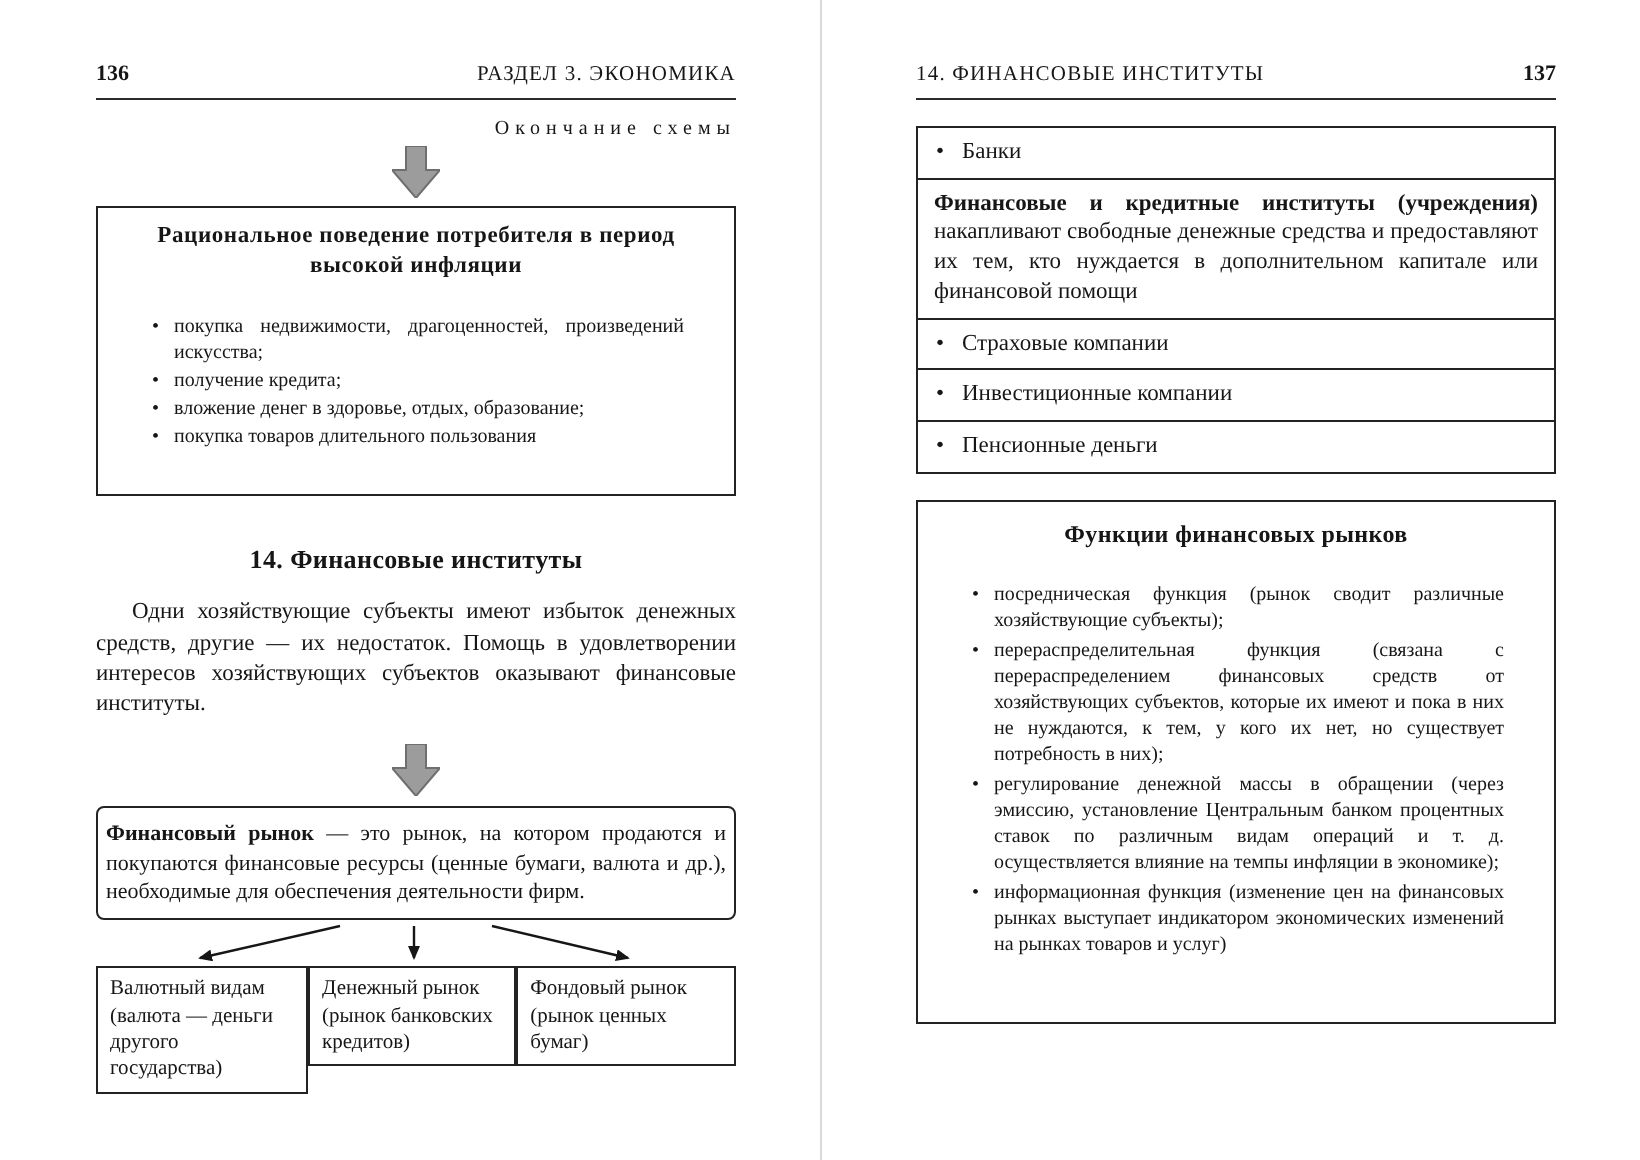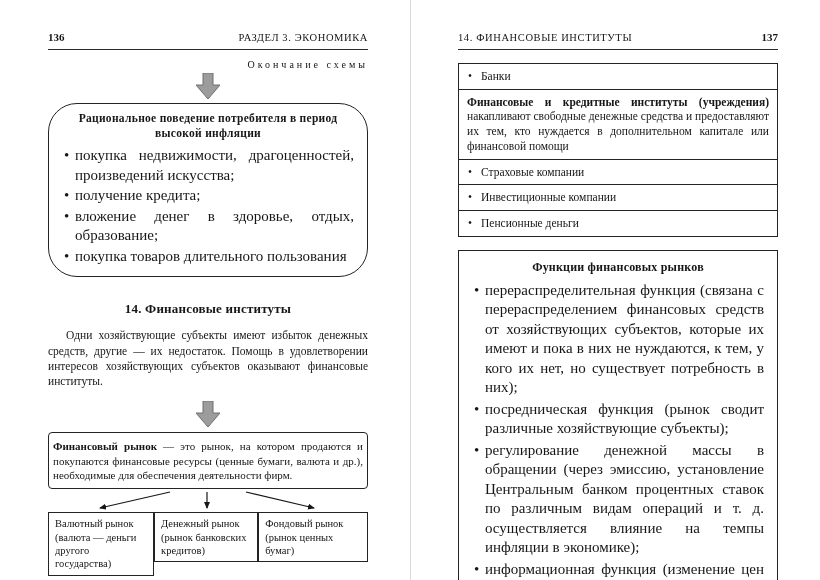--- a/index.html
+++ b/index.html
@@ -23,27 +23,27 @@
   .pnum { font-weight:bold; font-size:11px; letter-spacing:0; }
 
   .note { margin-top:9px; text-align:right; font-size:10px; letter-spacing:3px; }
 
   .arrow-wrap { text-align:center; margin-top:3px; line-height:0; }
   .arrow-wrap2 { text-align:center; margin-top:12px; line-height:0; }
   .block-arrow polygon { stroke:#6f6f6f; stroke-width:1; }
 
   .box { border:1px solid #232323; }
 
-  .consumer-box { margin-top:4px; padding:7px 9px 6px 9px;border-radius:29px; }
+  .consumer-box { margin-top:4px; padding:7px 9px 6px 9px; }
   .box-title {
     font-weight:bold; text-align:center; font-size:11.5px;
     line-height:1.32; letter-spacing:0.3px; margin-bottom:5px;
   }
 
-  ul.bullets { list-style:none; margin:4px; padding:0; font-size:15px; line-height:1.3;font-family:Liberation Serif, serif; }
+  ul.bullets { list-style:none; margin:16px; padding:0; font-size:10px; line-height:1.3;font-family:Liberation Serif, serif; }
   ul.bullets li { position:relative; padding-left:13px; text-align:justify; margin-top:1px; }
   ul.bullets li::before { content:"•"; position:absolute; left:2px; top:0; }
 
   .section-heading {
     margin:24px 0 0 0; font-size:13px; font-weight:bold;
     text-align:center; letter-spacing:0.2px;
   }
   .para {
     margin:11px 0 0 0; font-size:11.5px; line-height:1.33;
     text-align:justify; text-indent:18px;
@@ -128,21 +128,21 @@
         <marker id="ah" markerWidth="8" markerHeight="8" refX="6" refY="3" orient="auto" markerUnits="userSpaceOnUse">
           <path d="M0,0 L7,3 L0,6 Z" fill="#161616"></path>
         </marker>
       </defs>
       <line x1="122" y1="2" x2="52" y2="18" stroke="#161616" stroke-width="1.2" marker-end="url(#ah)"></line>
       <line x1="159" y1="2" x2="159" y2="18" stroke="#161616" stroke-width="1.2" marker-end="url(#ah)"></line>
       <line x1="198" y1="2" x2="266" y2="18" stroke="#161616" stroke-width="1.2" marker-end="url(#ah)"></line>
     </svg>
 
     <div class="markets-row">
-      <div class="market-cell w1">Валютный рынок (валюта — деньги другого государства)</div>
+      <div class="market-cell w1">Валютный видам (валюта — деньги другого государства)</div>
       <div class="market-cell w2">Денежный рынок (рынок банковских кредитов)</div>
       <div class="market-cell w3">Фондовый рынок (рынок ценных бумаг)</div>
     </div>
   </div>
 </div>
 
 <div class="page page-right">
   <div class="inner">
     <div class="pg-header">
       <span class="rh">14. ФИНАНСОВЫЕ ИНСТИТУТЫ</span>
@@ -155,20 +155,20 @@
         <span class="bold">Финансовые и кредитные институты (учреждения)</span><span> накапливают свободные денежные средства и предоставляют их тем, кто нуждается в дополнительном капитале или финансовой помощи</span>
       </div>
       <div class="cell row">Страховые компании</div>
       <div class="cell row">Инвестиционные компании</div>
       <div class="cell row">Пенсионные деньги</div>
     </div>
 
     <div class="box functions-box">
       <div class="fn-title">Функции финансовых рынков</div>
       <ul class="bullets">
+        <li>посредническая функция (рынок сводит различные хозяйствующие субъекты);</li>
         <li>перераспределительная функция (связана с перераспределением финансовых средств от хозяйствующих субъектов, которые их имеют и пока в них не нуждаются, к тем, у кого их нет, но существует потребность в них);</li>
-        <li>посредническая функция (рынок сводит различные хозяйствующие субъекты);</li>
         <li>регулирование денежной массы в обращении (через эмиссию, установление Центральным банком процентных ставок по различным видам операций и т. д. осуществляется влияние на темпы инфляции в экономике);</li>
         <li>информационная функция (изменение цен на финансовых рынках выступает индикатором экономических изменений на рынках товаров и услуг)</li>
       </ul>
     </div>
   </div>
 </div>
 
 </body></html>

